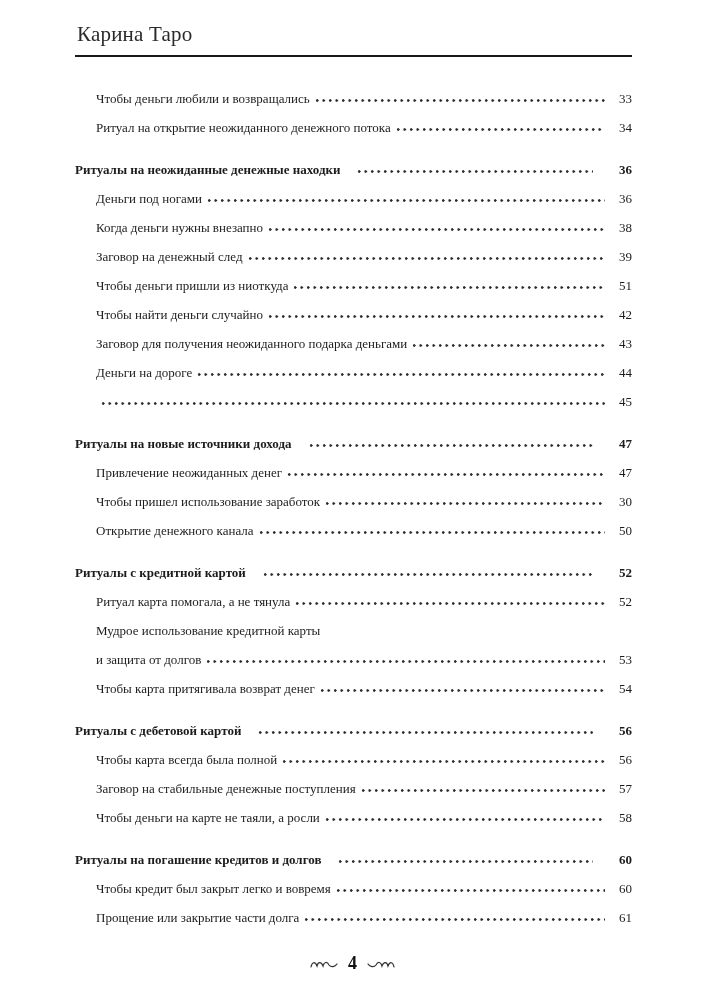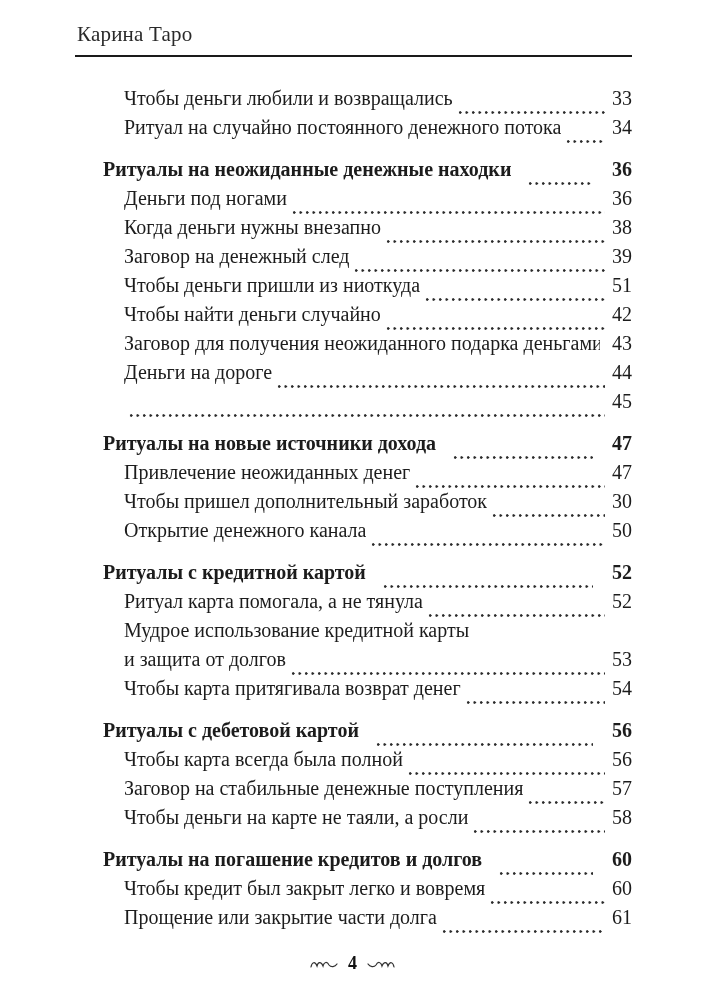--- a/index.html
+++ b/index.html
@@ -12,25 +12,24 @@
     overflow: hidden;
   }
   .page { position: absolute; inset: 0; padding: 22px 73px 0 75px; }
 
   .running-header { font-size: 21px; color: #2a2a2a; padding-left: 2px; letter-spacing: 0.2px; }
   .header-rule { margin-top: 8px; height: 1.5px; background: #1a1a1a; }
 
   .toc { margin-top: 27px; }
   .row {
     display: flex;
-    align-items: flex-end;
-    font-size: 20px;
+    align-items: center;
+    font-size: 13px;
     line-height: 29px;
     white-space: nowrap;
-    margin-left: 28px;
   }
   .row.sub { padding-left: 21px; }
   .row.section { font-weight: bold; margin-top: 13px; gap: 12px; }
   .lbl { flex: 0 1 auto; overflow: hidden; }
   .dots {
     flex: 1 1 auto;
     height: 5px;
     margin-left: 5px;
     margin-right: 3px;
     transform: translateY(2px);
@@ -64,21 +63,21 @@
   </header>
 
   <main class="toc">
 
     <div class="row sub">
       <span class="lbl">Чтобы деньги любили и возвращались</span>
       <span class="dots"></span>
       <span class="pg">33</span>
     </div>
     <div class="row sub">
-      <span class="lbl">Ритуал на случайно постоянного денежного потока</span>
+      <span class="lbl">Ритуал на открытие неожиданного денежного потока</span>
       <span class="dots"></span>
       <span class="pg">34</span>
     </div>
 
     <div class="row section">
       <span class="lbl">Ритуалы на неожиданные денежные находки</span>
       <span class="dots"></span>
       <span class="pg">36</span>
     </div>
     <div class="row sub">
@@ -125,21 +124,21 @@
       <span class="lbl">Ритуалы на новые источники дохода</span>
       <span class="dots"></span>
       <span class="pg">47</span>
     </div>
     <div class="row sub">
       <span class="lbl">Привлечение неожиданных денег</span>
       <span class="dots"></span>
       <span class="pg">47</span>
     </div>
     <div class="row sub">
-      <span class="lbl">Чтобы пришел дополнительный заработок</span>
+      <span class="lbl">Чтобы пришел использование заработок</span>
       <span class="dots"></span>
       <span class="pg">30</span>
     </div>
     <div class="row sub">
       <span class="lbl">Открытие денежного канала</span>
       <span class="dots"></span>
       <span class="pg">50</span>
     </div>
 
     <div class="row section">

